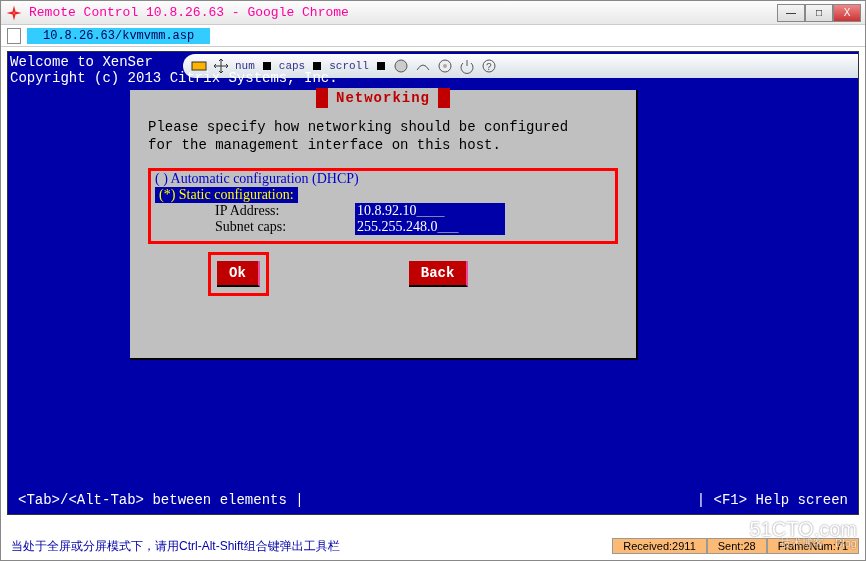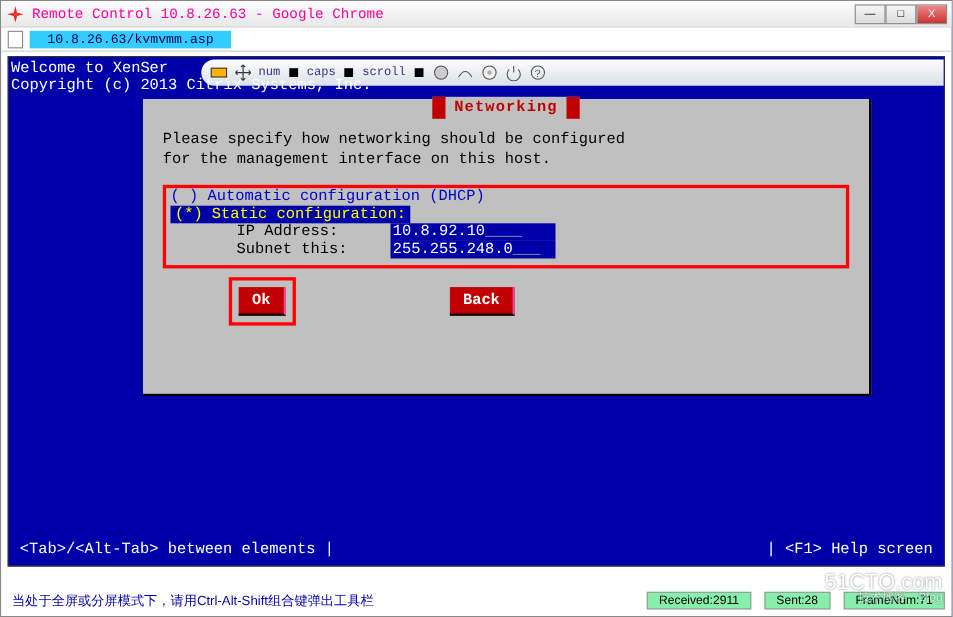--- a/index.html
+++ b/index.html
@@ -20,46 +20,46 @@
 
 .console-area { position: relative; margin: 4px 6px; height: 464px; background: #0000a8; border: 1px solid #333; font-family: 'Courier New', monospace; color: #fff; overflow: hidden; }
 
 .toolbar { position: absolute; top: 2px; left: 175px; right: 0; height: 24px; background: linear-gradient(#fdfdfd,#d8e0e8); border-radius: 12px 0 0 12px; display: flex; align-items: center; font-size: 11px; color: #333; padding-left: 8px; gap: 6px; }
 .toolbar .ico { width: 16px; height: 16px; display: inline-block; }
 .toolbar .sq { width: 8px; height: 8px; background: #000; display: inline-block; margin: 0 2px; }
 .toolbar .lbl { color: #338; }
 
 .welcome { position: absolute; top: 2px; left: 2px; font-size: 14px; color: #fff; line-height: 16px; white-space: pre; }
 
-.dialog { position: absolute; top: 38px; left: 122px; width: 662px; height: 270px; background: #c0c0c0; color: #000; border-right: 2px solid #000; border-bottom: 2px solid #000; }
+.dialog { position: absolute; top: 38px; left: 122px; width: 508px; height: 270px; background: #c0c0c0; color: #000; border-right: 2px solid #000; border-bottom: 2px solid #000; }
 .dialog-title-wrap { position: absolute; top: -2px; left: 0; right: 0; height: 18px; text-align: center; }
 .dialog-title-box { display: inline-block; background: #c0c0c0; color: #c00000; font-weight: bold; font-size: 14px; padding: 2px 8px; border-left: 12px solid #c00000; border-right: 12px solid #c00000; letter-spacing: 1px; }
 
 .dialog-body { padding: 28px 18px 10px 18px; font-size: 14px; color: #000; }
 .msg { margin-bottom: 14px; line-height: 18px; }
 
 .box-red { border: 3px solid #f00; }
-.cfg-box { margin: 0 0 4px 0; padding: 0 4px 6px 4px; }
+.cfg-box { margin: 0 0 4px 0; padding: 0 4px 6px 4px; font-family: Liberation Serif, serif; }
 .opt-line { color: #00c; }
 .selected-line { background: #0000a8; color: #ff0; display: inline-block; padding: 0 4px; }
 .fields { margin-left: 60px; }
 .field-row { display: flex; }
 .field-label { width: 140px; color: #000; }
 .field-val { background: #0000a8; color: #fff; padding: 0 2px; width: 150px; }
 .field-val .u { color: #aaa; }
 
 .btns-row { display: flex; gap: 140px; margin-top: 8px; margin-left: 60px; align-items: center; }
 .ok-wrap { border: 3px solid #f00; padding: 6px; display: inline-block; }
 .btn { display: inline-block; background: #c00000; color: #fff; padding: 4px 12px; border-right: 2px solid #ec4899; border-bottom: 2px solid #000; font-weight: bold; font-size: 14px; }
 
 .footer-text { position: absolute; bottom: 6px; left: 10px; right: 10px; color: #fff; font-size: 14px; display: flex; justify-content: space-between; }
 
 .status-bar { position: absolute; bottom: 4px; left: 6px; right: 6px; height: 20px; display: flex; font-size: 12px; align-items: center; }
 .status-bar .hint { color: #00a; flex: 1; padding-left: 4px; }
-.status-box { border: 1px solid #999; padding: 1px 10px; margin-left: 12px; background: #86efac; font-size: 11px; }
+.status-box { border: 1px solid #999; padding: 1px 10px; margin-left: 0; background: #fdba74; font-size: 11px; }
 
 .watermark { position: absolute; right: 8px; bottom: 10px; color: #fff; opacity: 0.55; font-family: Arial; text-align: right; line-height: 14px; text-shadow: 0 0 2px #000; pointer-events: none; }
 .watermark .big { font-size: 20px; font-weight: normal; }
 .watermark .small { font-size: 11px; }
 </style>
 </head>
 <body>
 
 <div class="window">
 
@@ -130,21 +130,21 @@
         </div>
         <div class="cfg-box box-red">
           <div class="opt-line">( ) Automatic configuration (DHCP)</div>
           <div><span class="selected-line">(*) Static configuration:</span></div>
           <div class="fields">
             <div class="field-row">
                 <span class="field-label">IP Address:</span>
                 <span class="field-val"><span>10.8.92.10</span><span class="u">____</span></span>
               </div>
             <div class="field-row">
-                <span class="field-label">Subnet this:</span>
+                <span class="field-label">Subnet caps:</span>
                 <span class="field-val"><span>255.255.248.0</span><span class="u">___</span></span>
               </div>
           </div>
         </div>
         <div class="btns-row">
           <span class="ok-wrap box-red"><span class="btn">Ok</span></span>
           <span class="btn">Back</span>
         </div>
       </div>
     </div>

